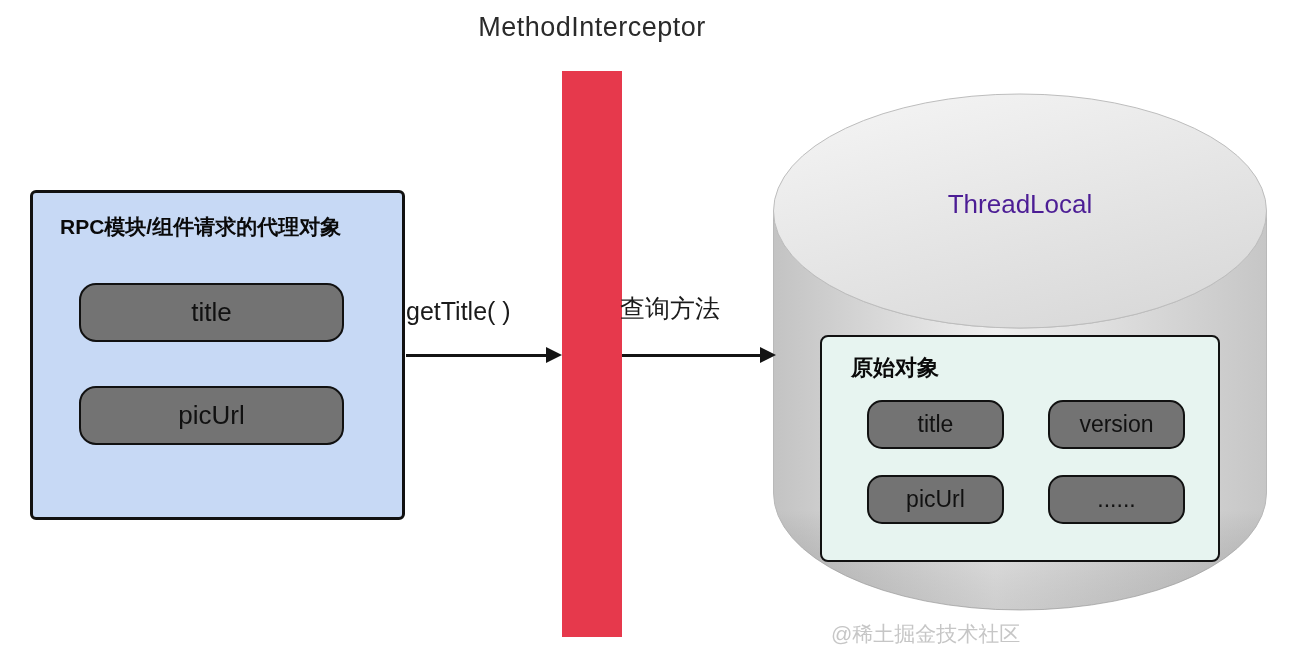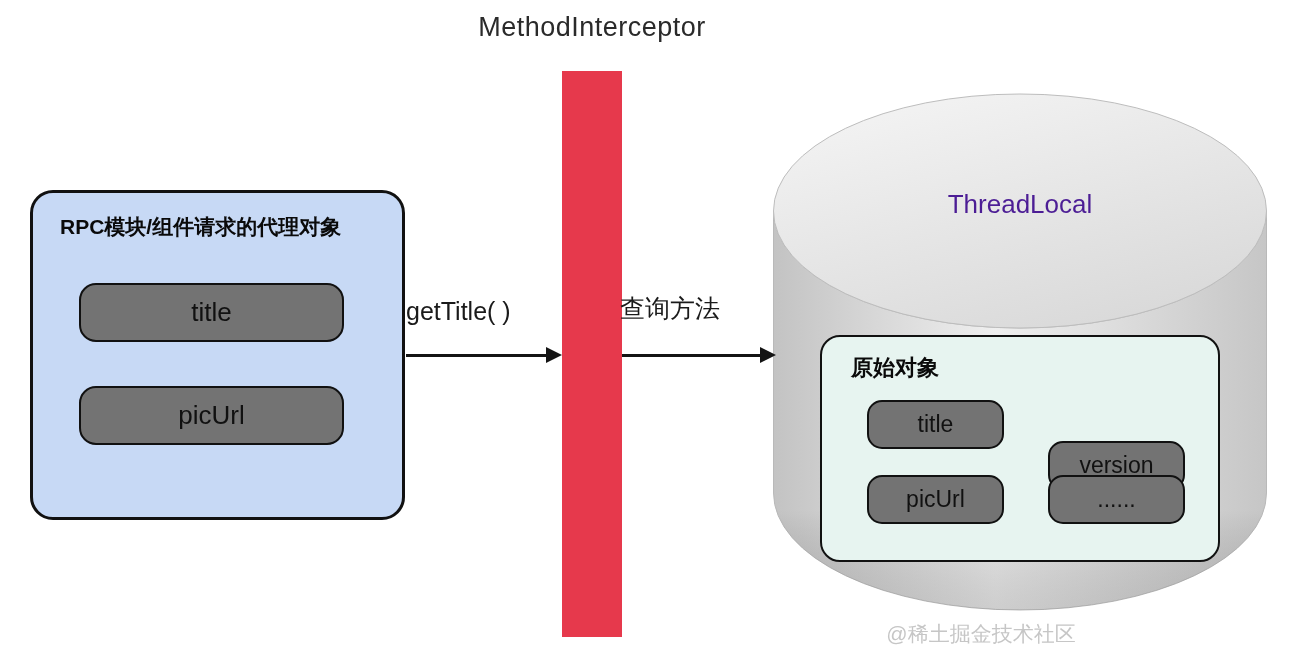--- a/index.html
+++ b/index.html
@@ -21,21 +21,21 @@
 
   
   .red-bar {
     position: absolute; left: 562px; top: 71px; width: 60px; height: 566px;
     background: #e6394c;
   }
 
   
   .proxy-box {
     position: absolute; left: 30px; top: 190px; width: 375px; height: 330px;
-    background: #c7d9f5; border: 3px solid #111111; border-radius: 23px;
+    background: #c7d9f5; border: 3px solid #111111; border-radius: 6px;
   }
   .proxy-label {
     position: absolute; left: 27px; top: 20px; width: 330px;
     font-size: 21px; font-weight: bold; color: #0a0a0a;
   }
   .field {
     position: absolute; background: #737373; border: 2.5px solid #111111;
     display: flex; align-items: center; justify-content: center;
     color: #111111;
   }
@@ -66,36 +66,36 @@
   
   .cylinder-svg { position: absolute; left: 773px; top: 93px; width: 494px; height: 520px; }
   .cylinder-label {
     position: absolute; left: 870px; top: 189px; width: 300px; height: 32px;
     text-align: center; font-size: 26px; color: #4c1d95;
   }
 
   
   .origin-box {
     position: absolute; left: 820px; top: 335px; width: 400px; height: 227px;
-    background: #e7f4f0; border: 2.5px solid #111111; border-radius: 20px;
+    background: #e7f4f0; border: 2.5px solid #111111; border-radius: 8px;
   }
   .origin-label {
     position: absolute; left: 29px; top: 16px; width: 200px;
     font-size: 22px; font-weight: bold; color: #0a0a0a;
   }
   .origin-field { width: 137px; height: 49px; border-radius: 15px; font-size: 23px; border-width: 2.5px; }
   .origin-field-title   { left: 45px;  top: 63px; }
-  .origin-field-version { left: 226px; top: 63px; margin-top: 41px; }
+  .origin-field-version { left: 226px; top: 63px; }
   .origin-field-picurl  { left: 45px;  top: 138px; }
   .origin-field-dots    { left: 226px; top: 138px; }
 
   
   .watermark {
     position: absolute; right: 13px; top: 620px; width: 300px; height: 28px;
-    text-align: center; font-size: 21px; color: #c6c6c6;
+    text-align: left; font-size: 21px; color: #c6c6c6;
   }
 </style>
 </head>
 <body>
 
 <div class="canvas">
 
   <div class="diagram-title">MethodInterceptor</div>
 
   <div class="red-bar" style="background-color: rgb(230, 57, 76);"></div>

